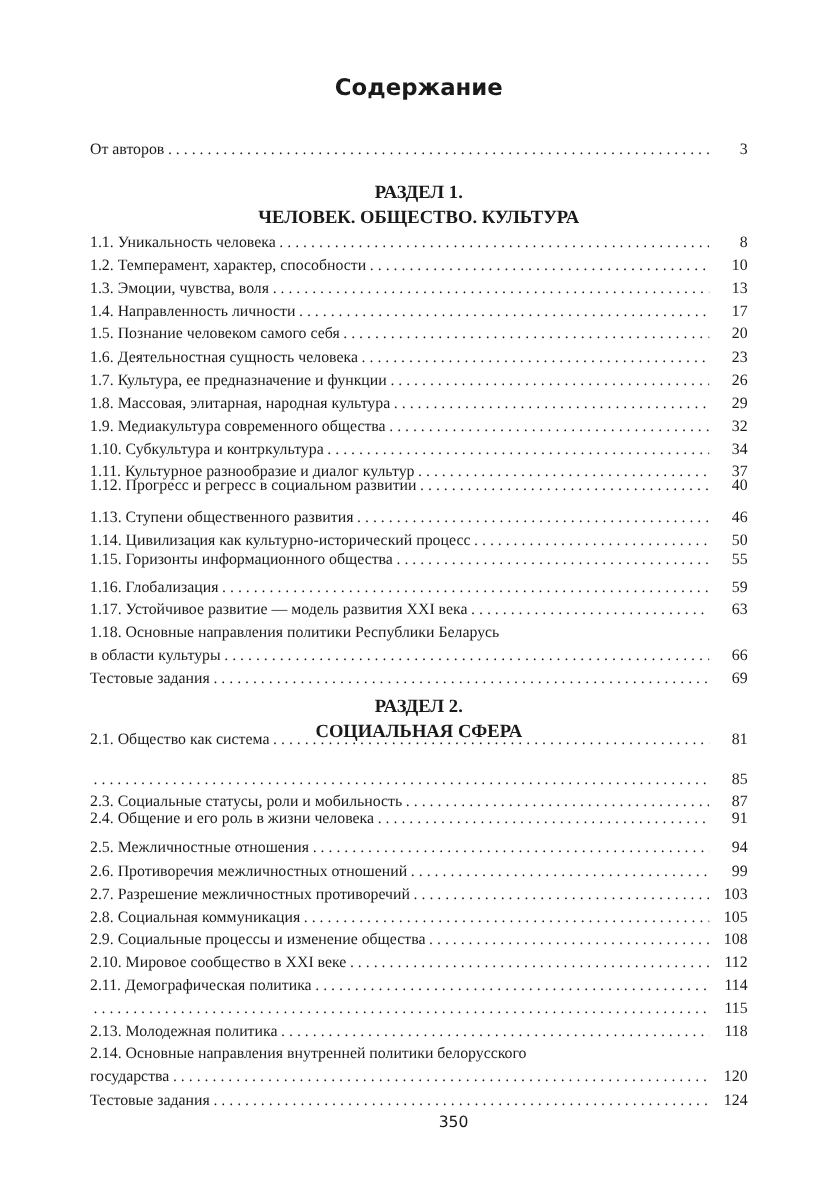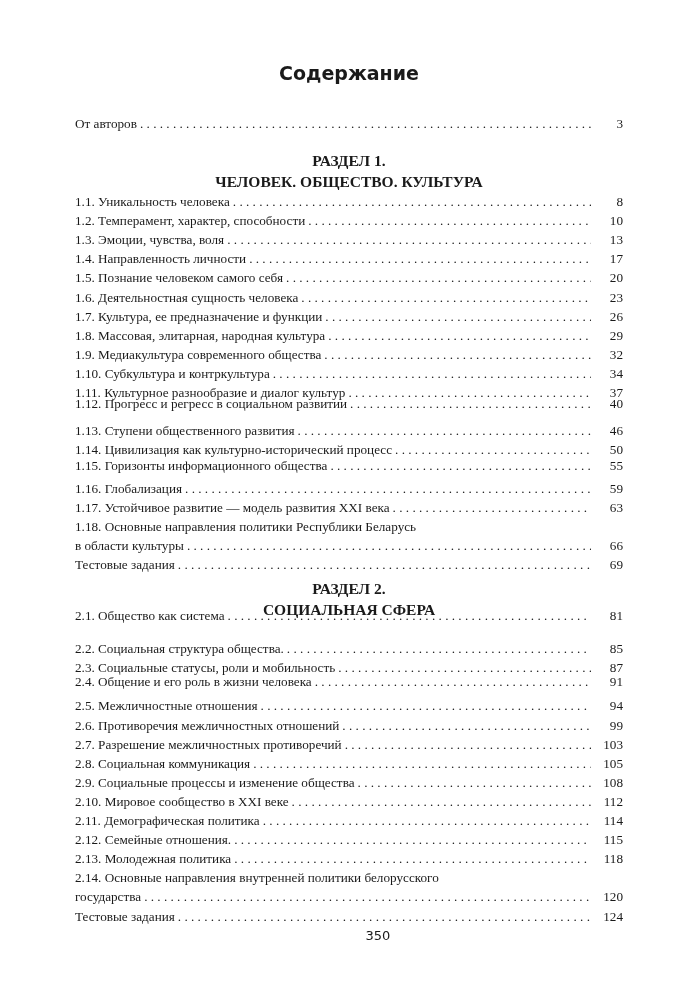--- a/index.html
+++ b/index.html
@@ -153,21 +153,20 @@
     <div>РАЗДЕЛ 2.</div>
     <div>СОЦИАЛЬНАЯ СФЕРА</div>
   </div>
   <div id="sec1">
       <div class="row" style="top: 607px; justify-content: space-between;">
         <span class="lbl">2.1. Общество как система</span>
         <span class="dots"></span>
         <span class="pg">81</span>
       </div>
       <div class="row" style="top: 640.1px;">
-        <span class="lbl">2.2. Социальная структура общества.</span>
         <span class="dots"></span>
         <span class="pg">85</span>
       </div>
       <div class="row" style="top: 659.2px;">
         <span class="lbl">2.3. Социальные статусы, роли и мобильность</span>
         <span class="dots"></span>
         <span class="pg">87</span>
       </div>
       <div class="row" style="top: 673px;">
         <span class="lbl">2.4. Общение и его роль в жизни человека</span>
@@ -203,21 +202,20 @@
         <span class="lbl">2.10. Мировое сообщество в XXI веке</span>
         <span class="dots"></span>
         <span class="pg">112</span>
       </div>
       <div class="row" style="top: 812px;">
         <span class="lbl">2.11. Демографическая политика</span>
         <span class="dots"></span>
         <span class="pg">114</span>
       </div>
       <div class="row" style="top: 831.1px;">
-        <span class="lbl">2.12. Семейные отношения.</span>
         <span class="dots"></span>
         <span class="pg">115</span>
       </div>
       <div class="row" style="top: 850.2px;">
         <span class="lbl">2.13. Молодежная политика</span>
         <span class="dots"></span>
         <span class="pg">118</span>
       </div>
       <div class="row plain" style="top: 869.3px;">2.14. Основные направления внутренней политики белорусского</div>
       <div class="row" style="top: 888.4px;">

